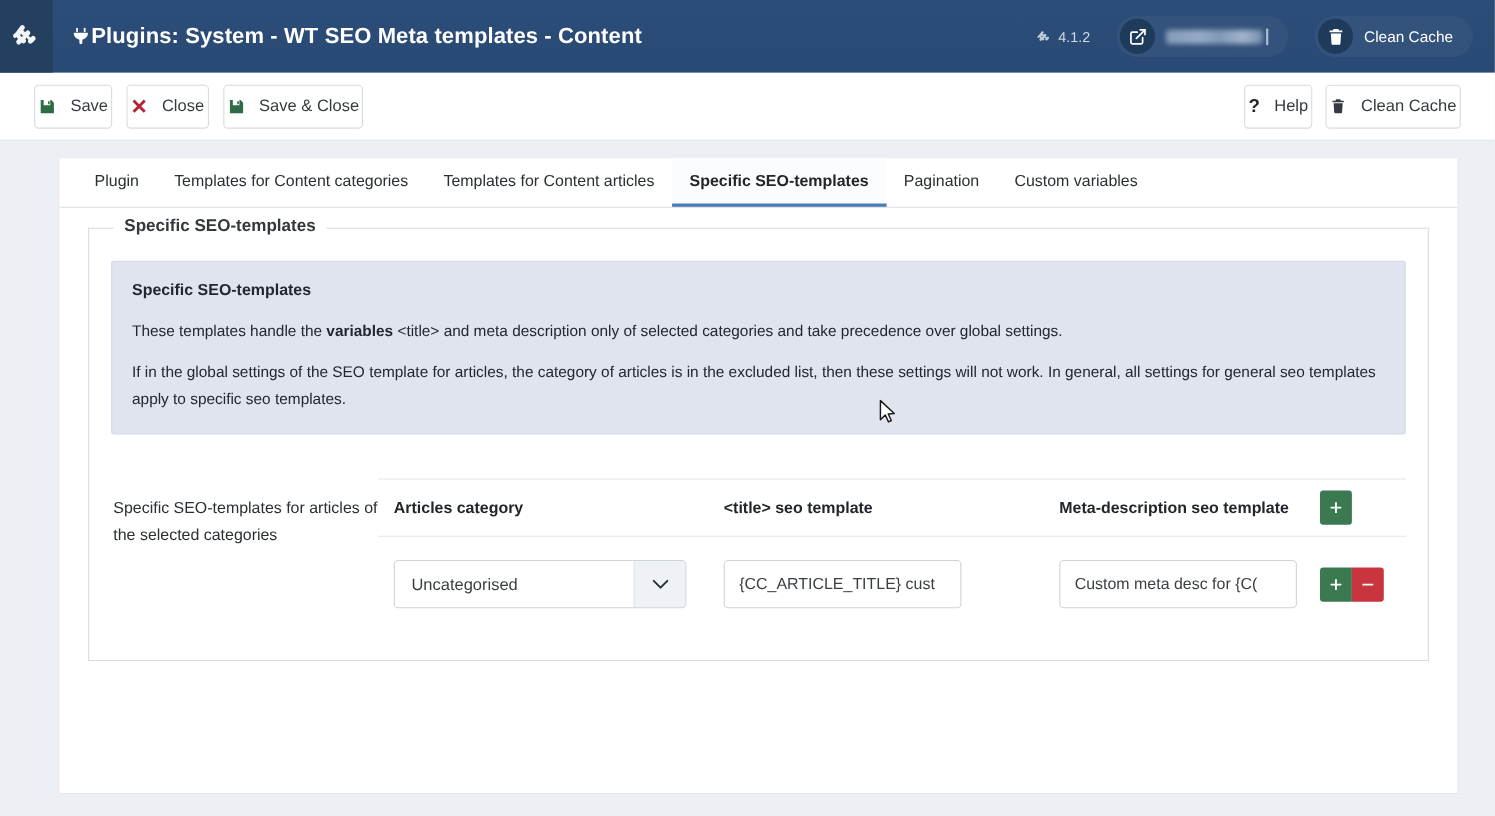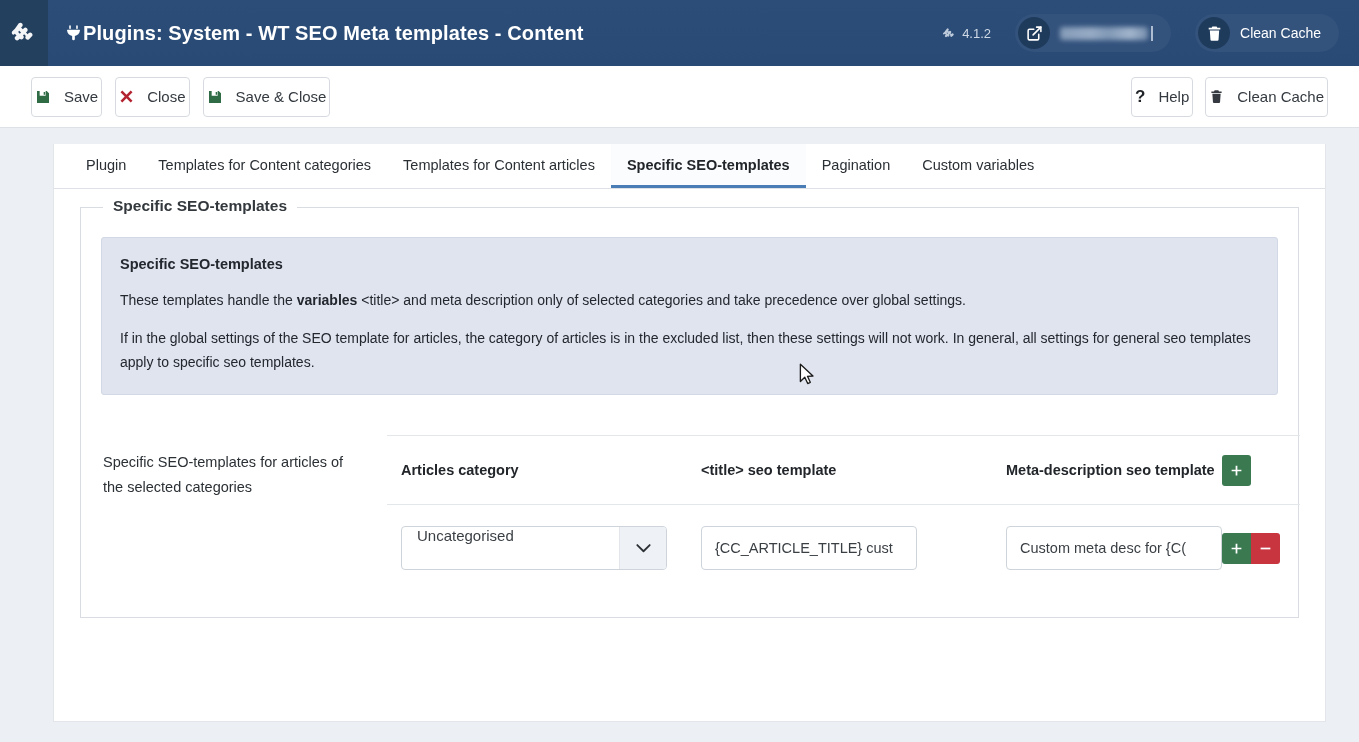--- a/index.html
+++ b/index.html
@@ -171,56 +171,55 @@
   }
   .alert-title { font-weight: bold; font-size: 14.5px; margin-bottom: 16px; }
   .alert-p { font-size: 14px; line-height: 1.72; margin: 0 0 14px 0; }
   .alert-p:last-child { margin-bottom: 0; }
   .alert-p b { font-weight: bold; }
 
   
   .field-row {
     display: flex;
     margin-top: 40px;
-    gap: 43px;
   }
   .field-label {
     width: 243px;
     flex: 0 0 243px;
     font-size: 14.5px;
     line-height: 1.68;
     color: #2b3035;
     padding-top: 15px;
     padding-left: 2px;
   }
   .subform { flex: 1; }
   .subform-head {
     display: flex; align-items: center;
     border-top: 1px solid #e4e7ea;
     border-bottom: 1px solid #e4e7ea;
-    height: 70px;
+    height: 53px;
     padding-left: 14px;
   }
   .col-cat   { width: 300px; flex: 0 0 300px; }
   .col-title { width: 305px; flex: 0 0 305px; }
   .col-meta  { flex: 1; }
   .col-act   { width: 78px; flex: 0 0 78px; display: flex; justify-content: flex-start; }
   .th { font-size: 14.5px; font-weight: bold; color: #22262a; white-space: nowrap; }
 
   .subform-row {
     display: flex; align-items: center;
     height: 86px;
     padding-left: 14px;
   }
   .select-box {
     width: 266px; height: 44px;
     border: 1px solid #ced4da;
     border-radius: 4px;
     background: #ffffff;
-    display: flex; align-items: flex-start;
+    display: flex; align-items: center;
     overflow: hidden;
     cursor: pointer;
   }
   .select-text {
     flex: 1;
     padding-left: 15px;
     font-size: 15px;
     color: #3a3f44;
     white-space: nowrap; overflow: hidden;
   }

